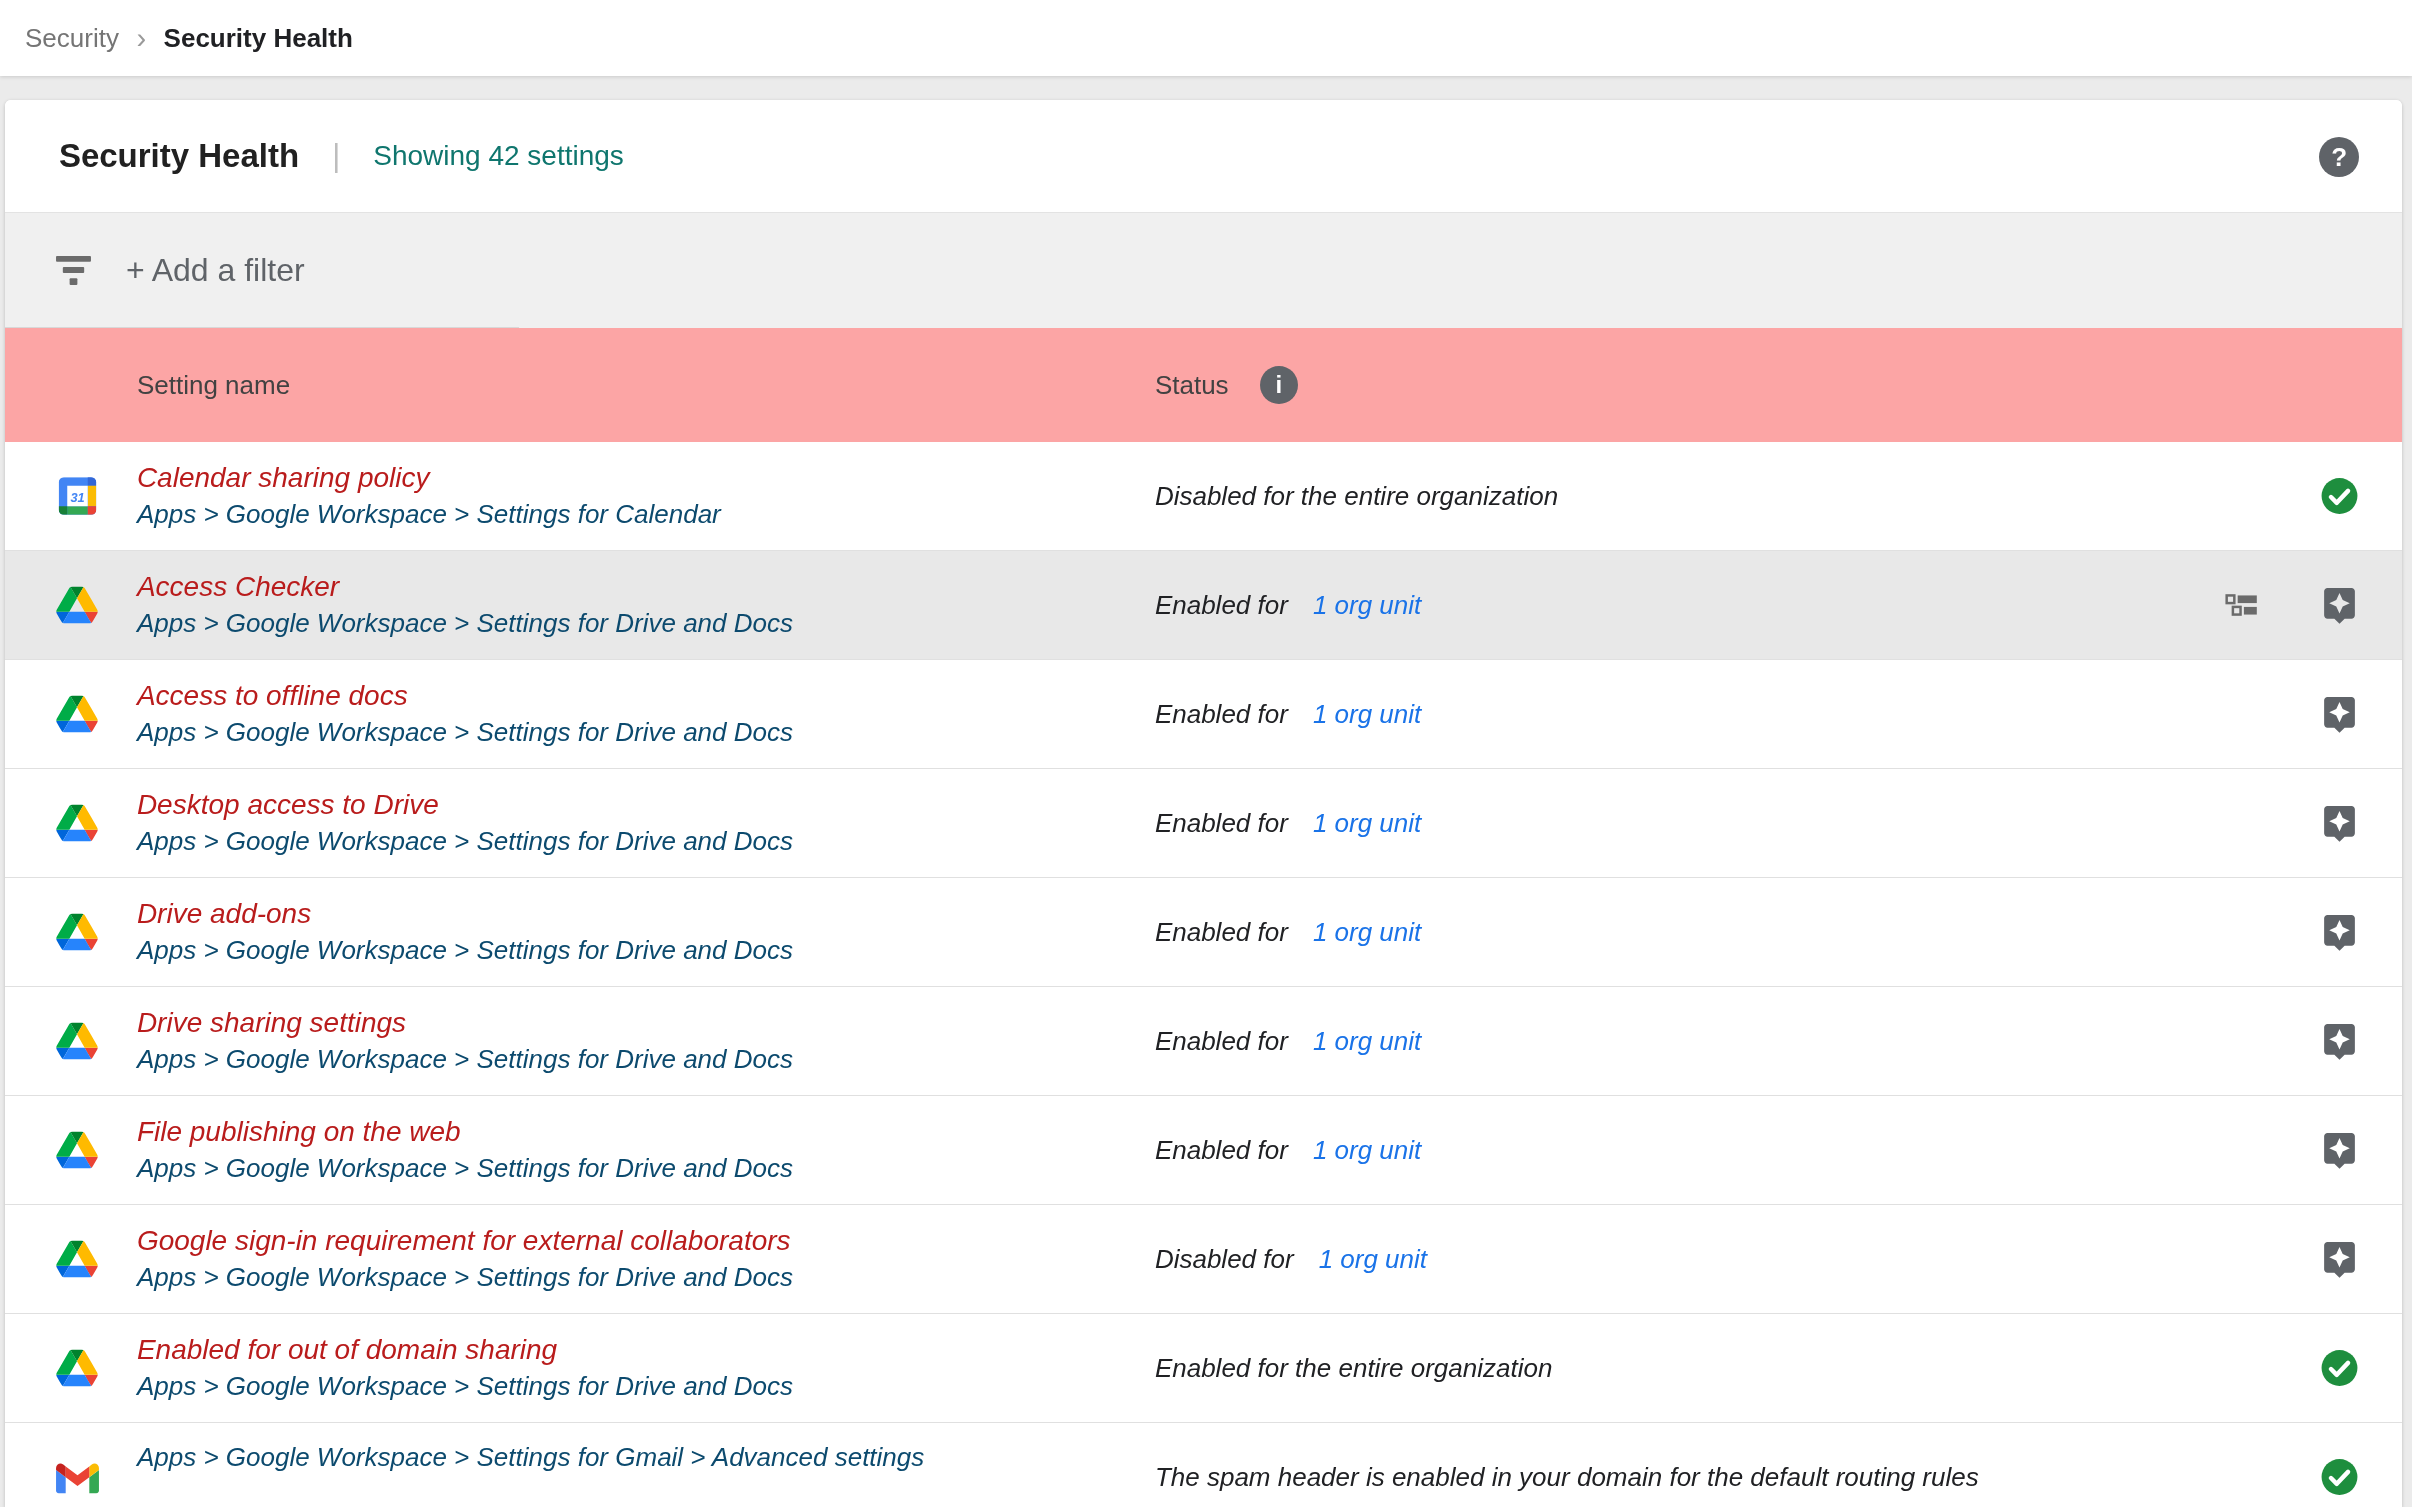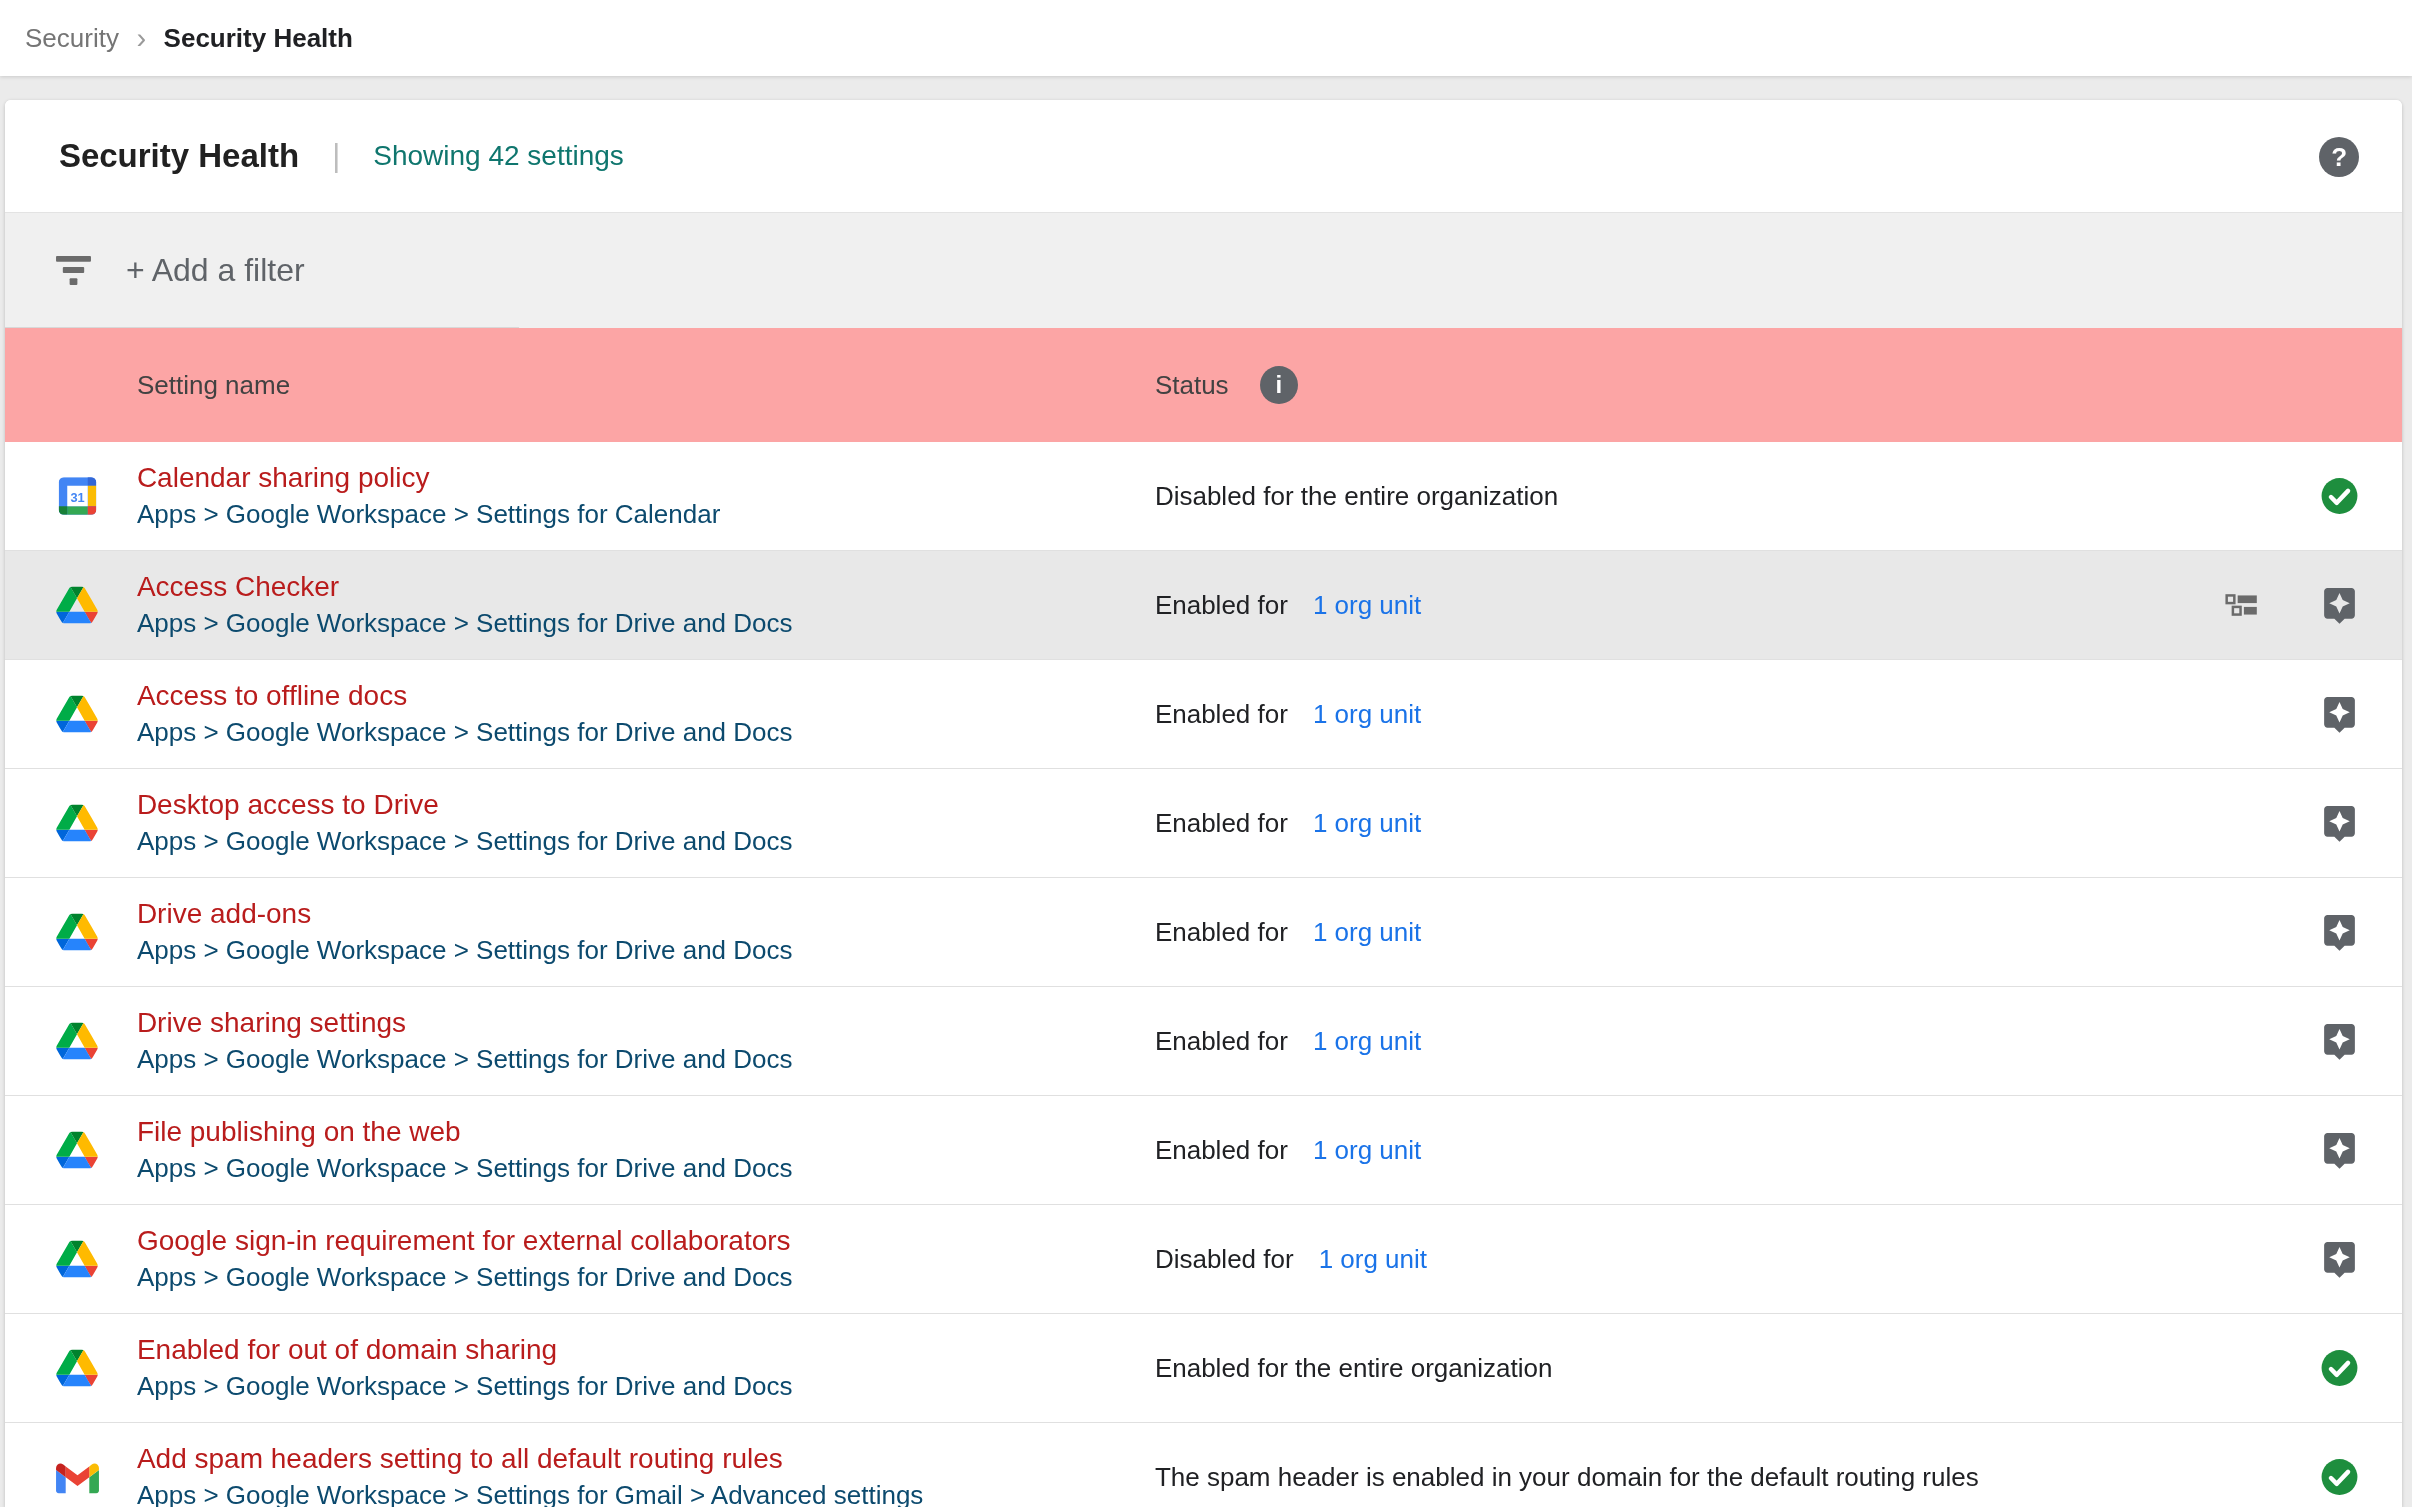--- a/index.html
+++ b/index.html
@@ -59,21 +59,21 @@
   .info-badge{
     position:absolute;left:1255px;top:50%;transform:translateY(-50%);
     width:38px;height:38px;border-radius:50%;background:var(--icon-gray,#5f6368);
     color:#fff;font-size:24px;font-weight:bold;font-style:normal;
     display:flex;align-items:center;justify-content:center;cursor:pointer;
   }
 
   
   .row{
     position:relative;height:109px;border-bottom:1px solid #e0e0e0;background:#fff;
-    box-sizing:border-box;cursor:pointer;
+    box-sizing:border-box;cursor:pointer;font-style:italic;
   }
   .row[data-highlighted="true"]{background:var(--row-highlight,#e8e8e8)}
   .app-icon{
     position:absolute;left:50px;top:50%;transform:translateY(-50%);
     width:45px;height:45px;display:flex;align-items:center;justify-content:center;
   }
   .app-icon svg{display:none}
   .row[data-app="calendar"] svg.icon-calendar{display:block}
   .row[data-app="drive"] svg.icon-drive{display:block}
   .row[data-app="gmail"] svg.icon-gmail{display:block}
@@ -428,21 +428,20 @@
       <svg class="icon-gmail" width="43" height="33" viewBox="0 0 52 40">
         <path d="M3.6 40h8.1V20.3L0 11.5v24.9C0 38.4 1.6 40 3.6 40z" fill="#4285f4"></path>
         <path d="M40.3 40h8.1c2 0 3.6-1.6 3.6-3.6V11.5l-11.7 8.8z" fill="#34a853"></path>
         <path d="M40.3 7.3v13L52 11.5V9.1c0-4.5-5.1-7-8.7-4.3z" fill="#fbbc04"></path>
         <path d="M11.7 20.3v-13L26 18 40.3 7.3v13L26 31z" fill="#ea4335"></path>
         <path d="M0 9.1v2.4l11.7 8.8v-13L8.7 4.8C5.1 2.1 0 4.6 0 9.1z" fill="#c5221f"></path>
       </svg>
     </span>
 
     <div class="name-block">
-      <div class="row-name">Add spam headers setting to all default routing rules</div>
       <div class="row-path">Apps &gt; Google Workspace &gt; Settings for Gmail &gt; Advanced settings</div>
     </div>
 
     <div class="status-cell">
       <span class="status-text">The spam header is enabled in your domain for the default routing rules</span>
     </div>
 
     <span class="indicator check-badge">
       <svg width="41" height="41" viewBox="0 0 24 24">
         <circle cx="12" cy="12" r="10.5"></circle>

